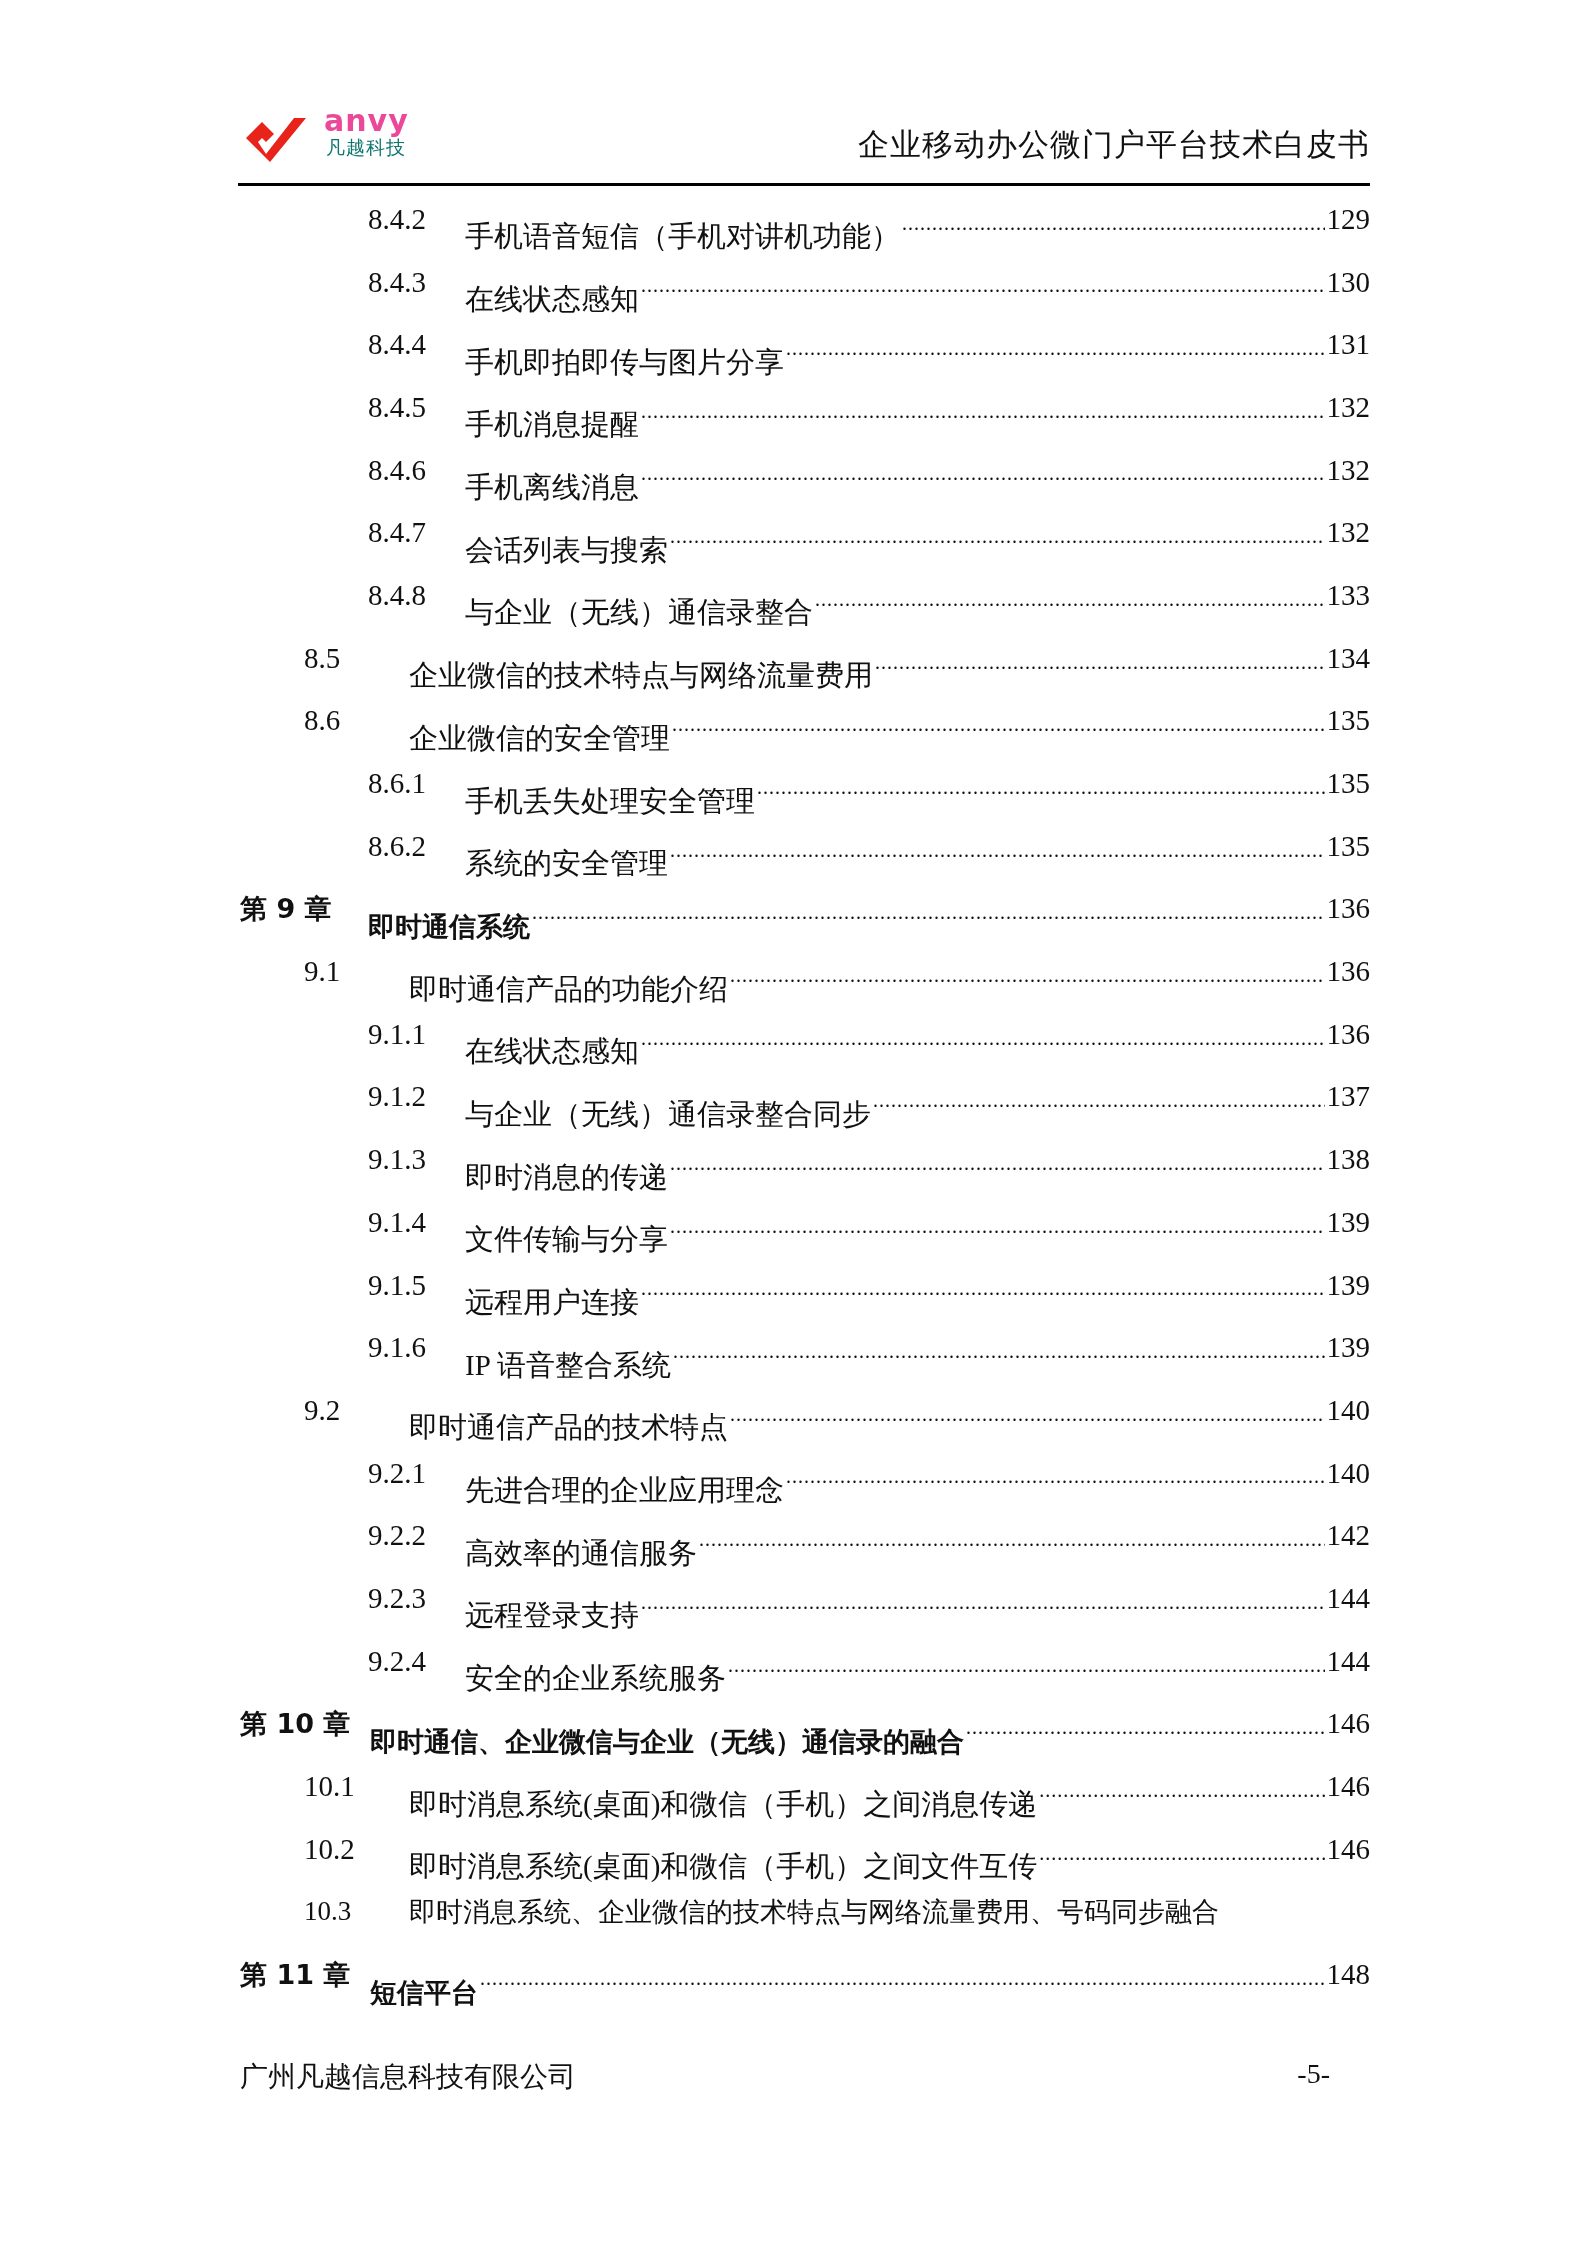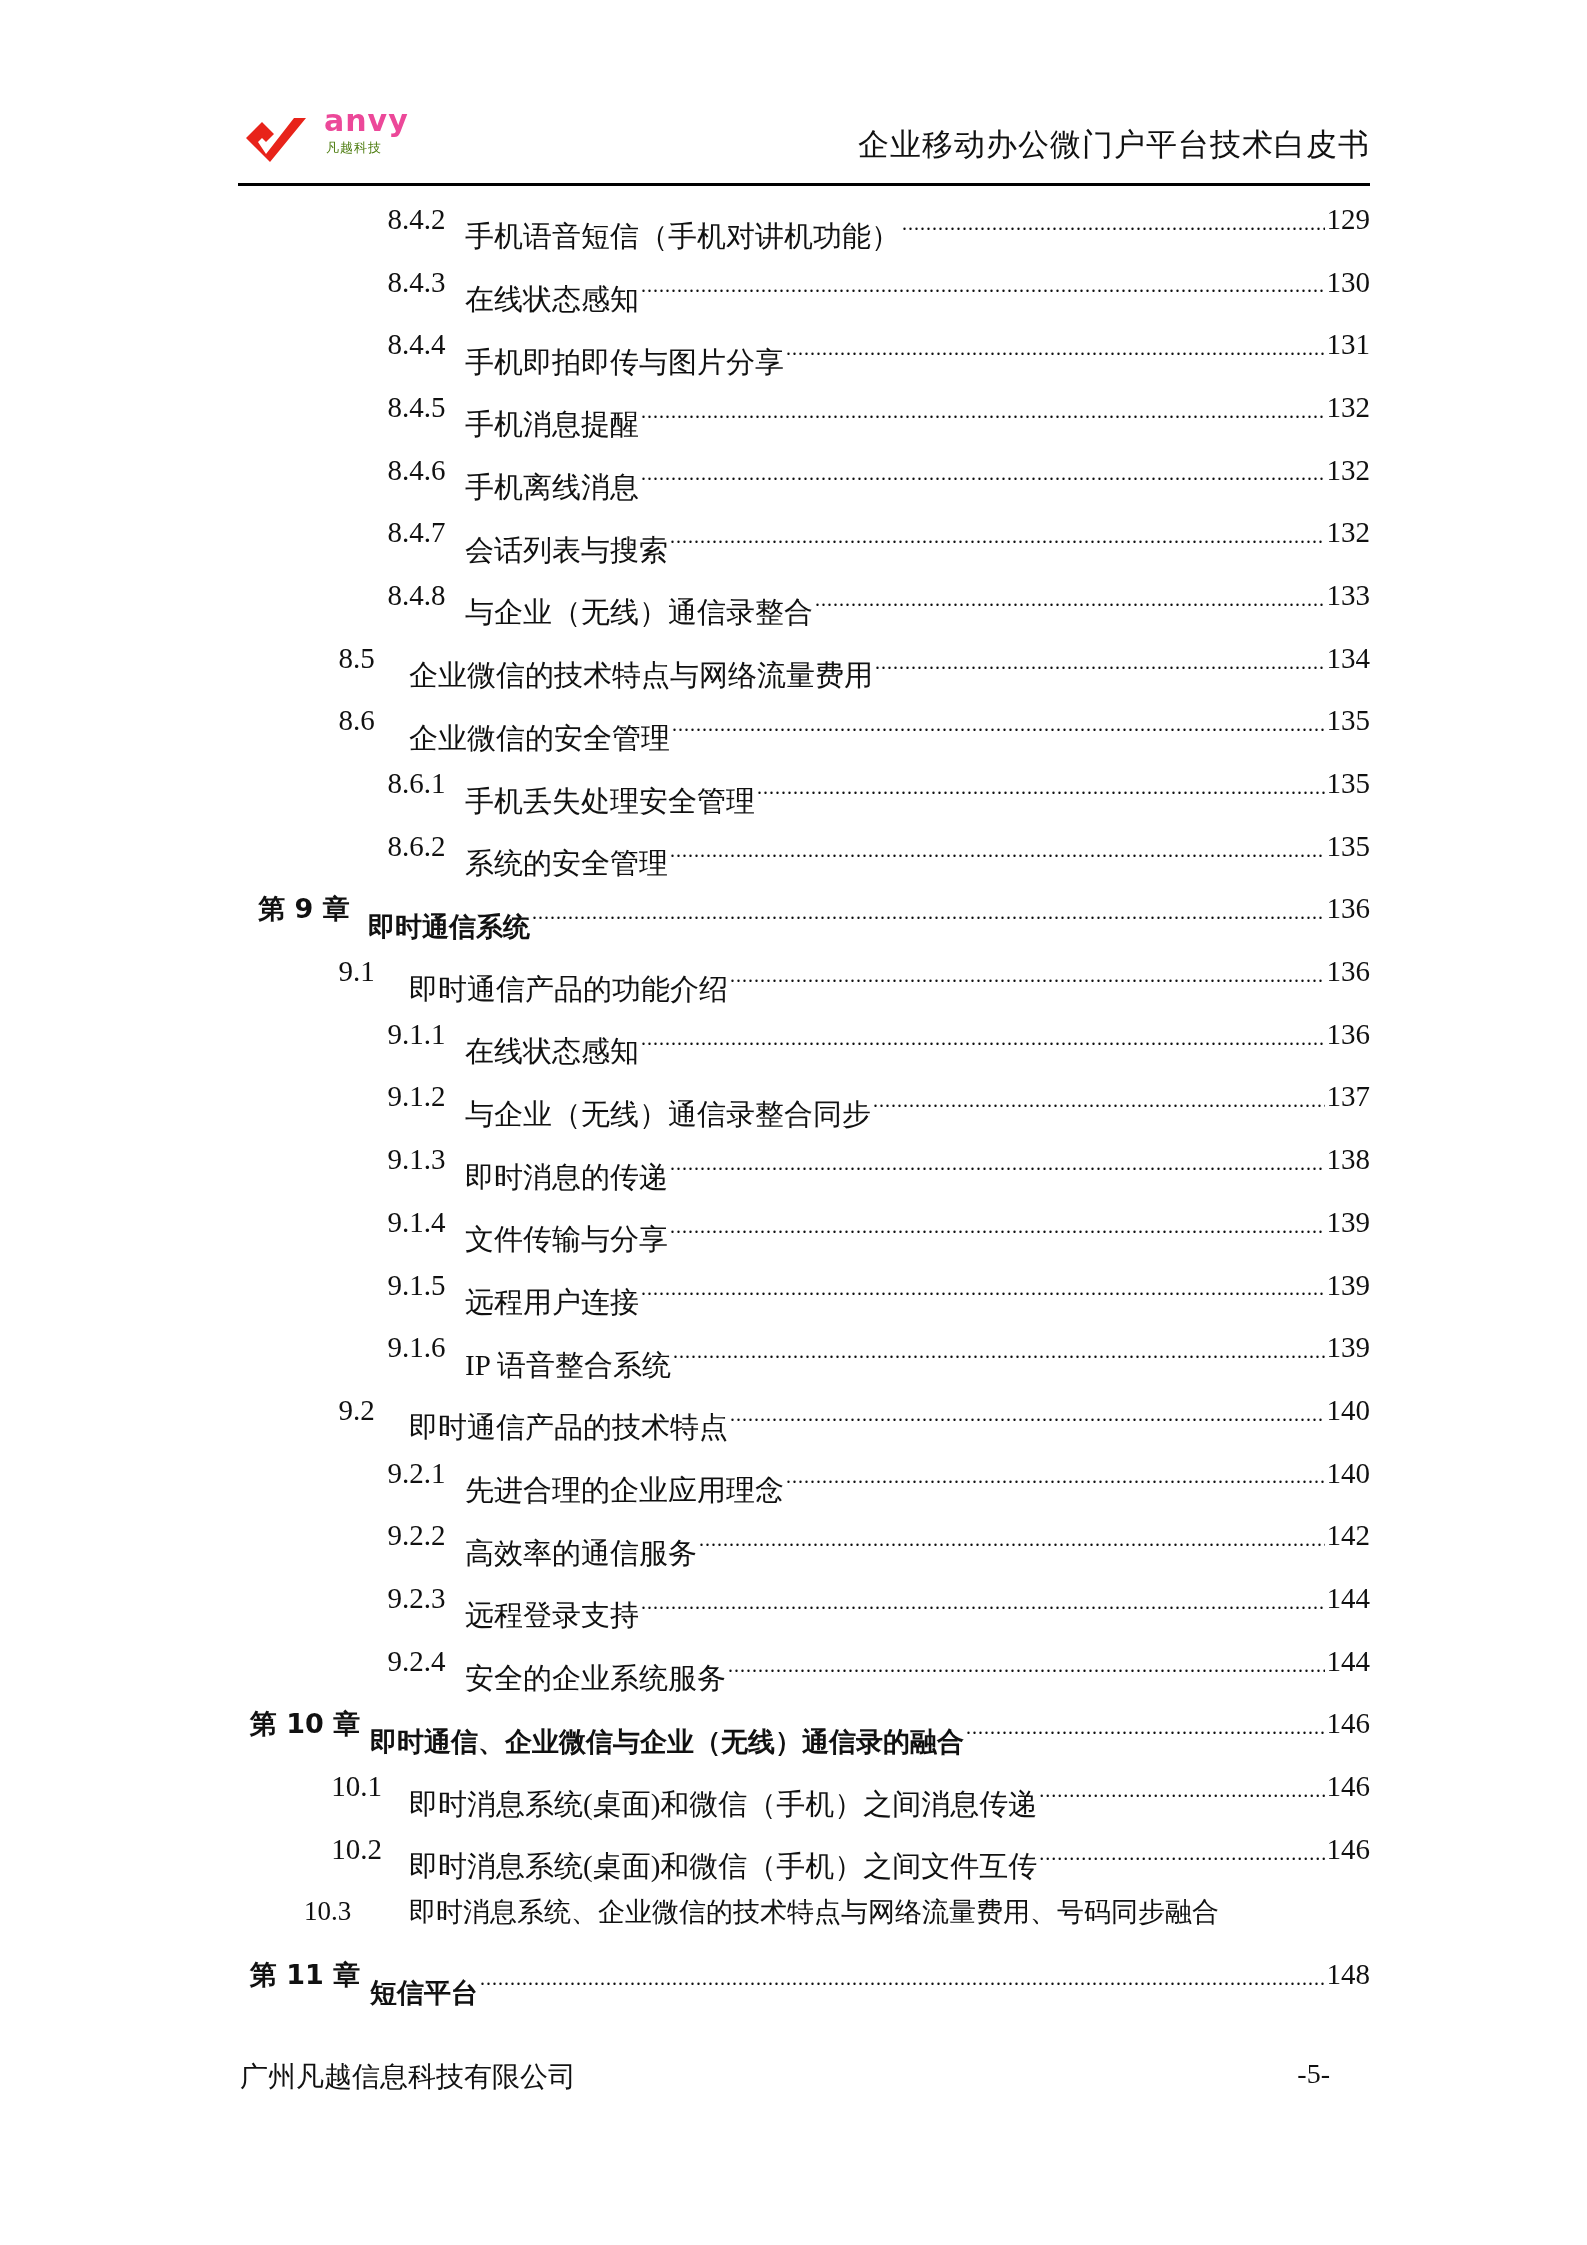--- a/index.html
+++ b/index.html
@@ -4,26 +4,26 @@
 <style>
   html, body { margin:0; padding:0; background:#ffffff; }
   body { width:1587px; height:2245px; position:relative; overflow:hidden;
          font-family:"Liberation Serif","DejaVu Serif",serif; color:#111; }
   .header { position:absolute; left:240px; top:96px; width:1130px; height:90px; }
   .logo { position:absolute; left:0; top:8px; width:190px; height:60px; }
   .logo-mark { position:absolute; left:4px; top:6px; }
   .logo-en { position:absolute; left:84px; top:2px; font-family:"DejaVu Sans",sans-serif;
              font-weight:bold; font-size:30px; letter-spacing:1px; color:#ec4899; line-height:30px; }
   .logo-cn { position:absolute; left:86px; top:34px; font-family:Liberation Serif, serif;
-             font-size:13px; color:#4d7c0f; line-height:20px; letter-spacing:1px; }
+             font-size:19px; color:#0f766e; line-height:20px; letter-spacing:1px; }
   .doc-title { position:absolute; right:0; top:28px; font-size:31px; letter-spacing:1px; color:#111; }
   .header-rule { position:absolute; left:238px; top:183px; width:1132px; height:3px; background:#000; }
 
   .toc { position:absolute; left:240px; top:188px; width:1130px; }
-  .row { position:relative; height:62.7px; display:flex; align-items:center; font-size:29px;text-align:center; }
+  .row { position:relative; height:62.7px; display:flex; align-items:center; font-size:29px; }
   .row .num { flex:0 0 auto; }
   .row .title { flex:0 0 auto; white-space:nowrap;margin-top:36px; }
   .row .leader { flex:1 1 auto; overflow:hidden; white-space:nowrap; margin:0 2px; align-self:flex-end;
                  padding-bottom:16px; font-size:20px; letter-spacing:1px; color:#111; }
   .row .page { flex:0 0 auto; }
   .lvl3 { padding-left:128px; }
   .lvl3 .num { width:97px; }
   .lvl2 { padding-left:64px; }
   .lvl2 .num { width:105px; }
   .lvl1 .num { width:128px; font-family:"DejaVu Sans",sans-serif; font-weight:bold; font-size:27px; }

